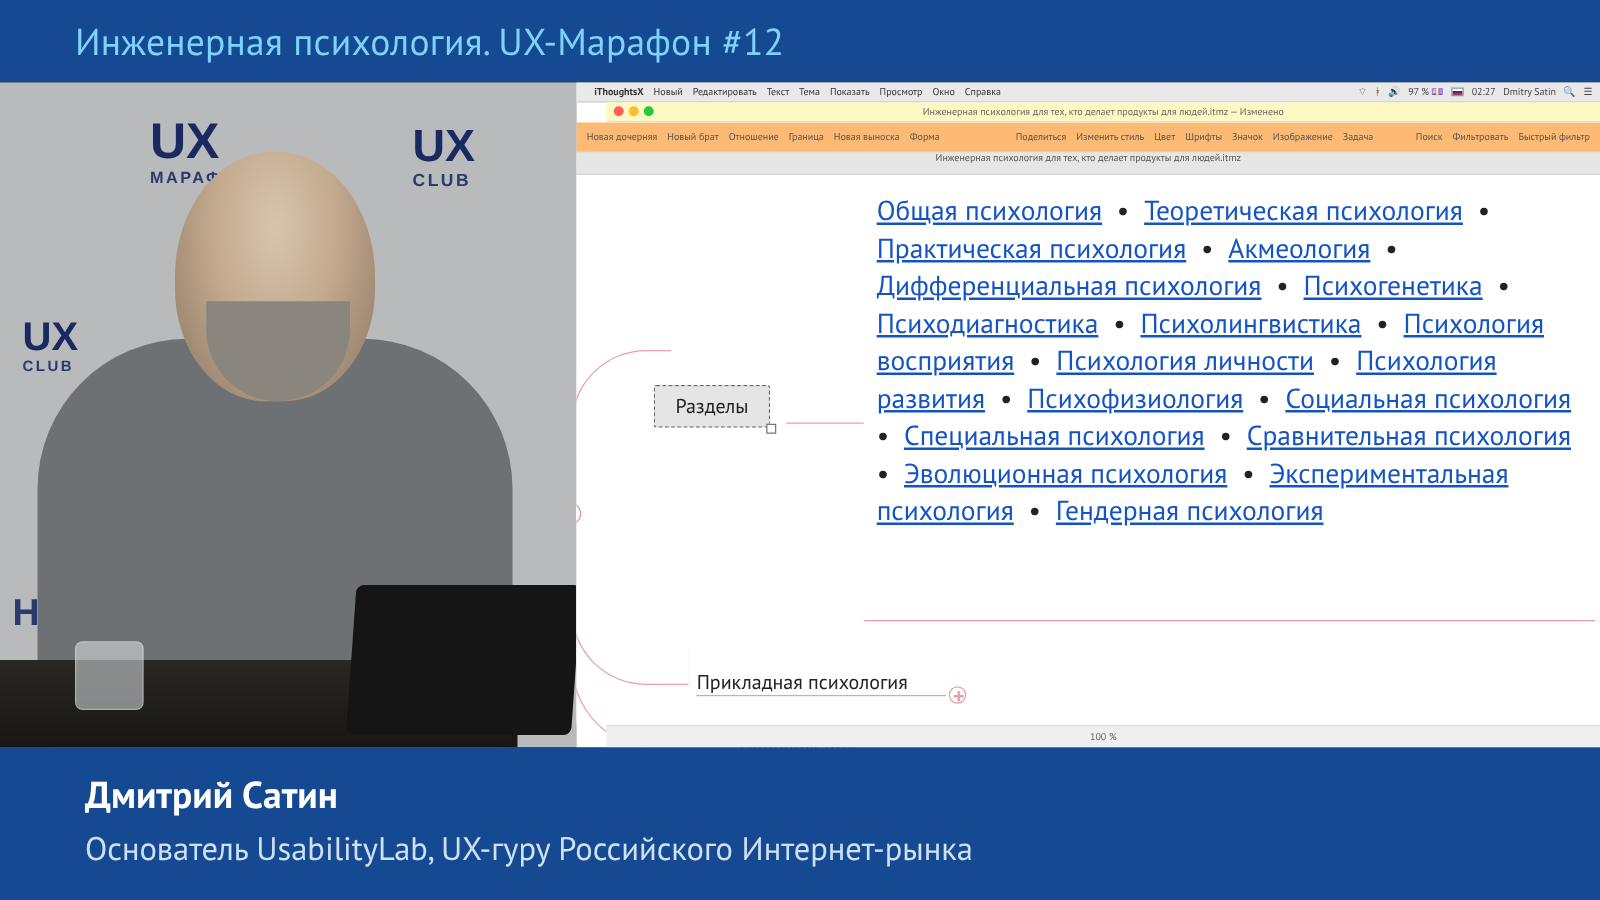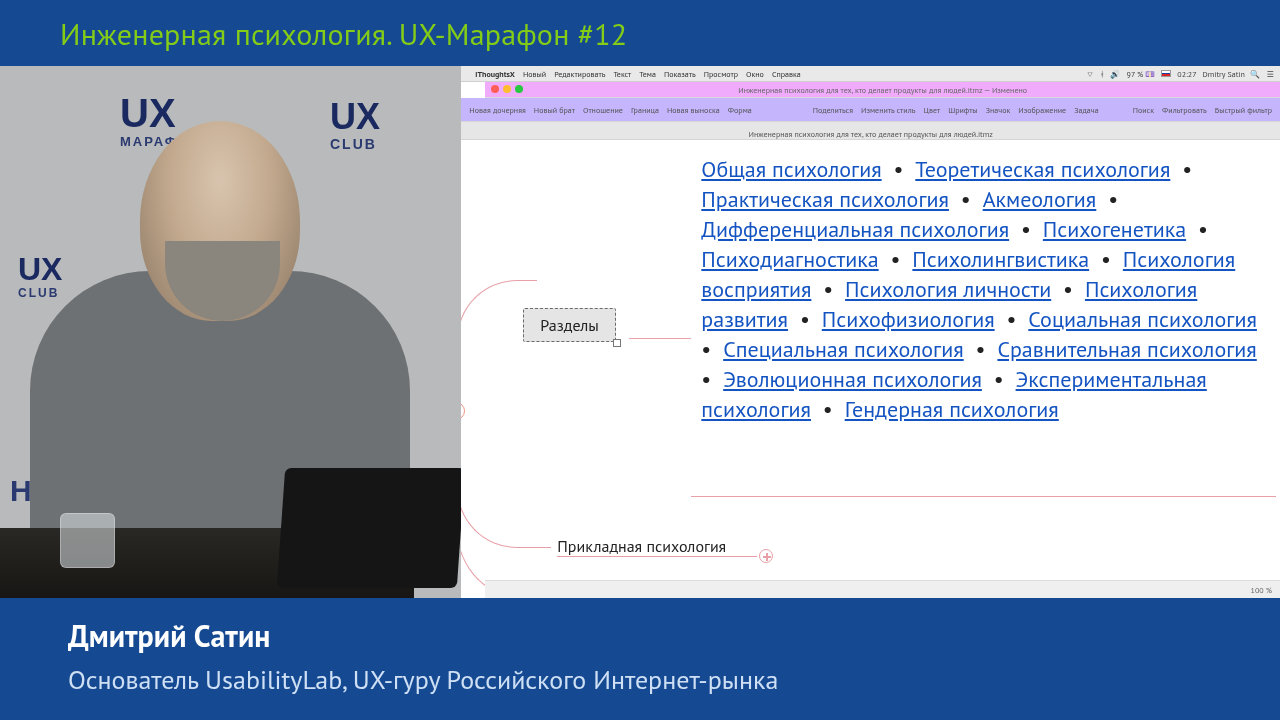--- a/index.html
+++ b/index.html
@@ -1,21 +1,21 @@
 <!DOCTYPE html>
 <html><head>
 <meta charset="utf-8">
 <style>
   * { box-sizing: border-box; margin: 0; padding: 0; }
   html, body { width: 1280px; height: 720px; overflow: hidden; font-family: "PT Sans", "Helvetica Neue", Arial, sans-serif; }
   body { background: #222; }
 
   
   .titlebar { position: absolute; left: 0; top: 0; width: 1280px; height: 66px; background: #154a92; display: flex; align-items: center; padding-left: 60px; }
-  .titlebar-text { color: #84cc16; font-size: 30px; font-weight: 400; letter-spacing: .2px; }
+  .titlebar-text { color: #7dd3fc; font-size: 30px; font-weight: 400; letter-spacing: .2px; }
 
   
   .middle { position: absolute; left: 0; top: 66px; width: 1280px; height: 532px; background: #0a264e; display: flex; }
 
   
   .video { width: 488px; height: 532px; background: linear-gradient(180deg,#9aa2a8 0%, #7c858c 55%, #2f3437 100%); position: relative; overflow: hidden; }
   .wall { position:absolute; inset:0; background:#b8babb; }
   .ux-logo { position:absolute; color:#1a2a60; font-weight:800; font-family: Arial, sans-serif; }
   .ux-l1 { left:120px; top:25px; font-size:40px; }
   .ux-l1s { left:120px; top:68px; font-size:13px; letter-spacing:2px; color:#2a3a70; }
@@ -37,32 +37,32 @@
 
   
   .mac-menubar { height:16px; background:#e9e9e9; border-bottom:1px solid #cfcfcf; display:flex; align-items:center; font-size:8px; color:#333; padding:0 6px; gap:8px; white-space:nowrap; }
   .mac-menubar .apple { font-size:9px; }
   .mac-menubar .spacer { flex:1; }
   .mac-menubar .right { display:flex; gap:6px; align-items:center; color:#444; }
   .mac-menubar .right span { font-size:8px; }
   .flag-ru { display:inline-block; width:10px; height:7px; background: linear-gradient(#fff 0 33%, #1a3fa6 33% 66%, #d22 66% 100%); border:0.5px solid #999; }
 
   
-  .win-title { height:16px; background:#f0abfc; border-bottom:1px solid #d9d9d9; display:flex; align-items:center; justify-content:center; font-size:8px; color:#666; position:relative;margin-left:24px; }
+  .win-title { height:16px; background:#fef9c3; border-bottom:1px solid #d9d9d9; display:flex; align-items:center; justify-content:center; font-size:8px; color:#666; position:relative;margin-left:24px; }
   .traffic { position:absolute; left:6px; top:3px; display:flex; gap:4px; }
   .traffic i { width:8px; height:8px; border-radius:50%; display:block; }
   .tl-r{background:#ff5f57;} .tl-y{background:#febc2e;} .tl-g{background:#28c840;}
 
   
-  .app-toolbar { height:24px; background:#c4b5fd; border-bottom:1px solid #d6d6d6; display:flex; align-items:center; padding:0 8px; font-size:8px; color:#555; gap:10px; }
+  .app-toolbar { height:24px; background:#fdba74; border-bottom:1px solid #d6d6d6; display:flex; align-items:center; padding:0 8px; font-size:8px; color:#555; gap:10px; }
   .app-toolbar .grp { display:flex; gap:8px; }
   .app-toolbar .spacer { flex:1; }
 
   
-  .tabbar { height:18px; background:#e6e6e6; border-bottom:1px solid #d5d5d5; display:flex; align-items:flex-end; justify-content:center; font-size:8px; color:#555; }
+  .tabbar { height:18px; background:#e6e6e6; border-bottom:1px solid #d5d5d5; display:flex; align-items:flex-start; justify-content:center; font-size:8px; color:#555; }
 
   
   .canvas { position:absolute; left:0; right:0; top:74px; bottom:18px; background:#fff; }
   .node-root { position:absolute; left:-14px; top:262px; width:18px; height:18px; border:1.5px solid #e98; border-radius:50%; background:#fff; }
   .node-root::before, .node-root::after { content:""; position:absolute; background:#e98; }
   .node-root::before { left:4px; top:8px; width:8px; height:2px; }
   .node-root::after { left:8px; top:4px; width:2px; height:8px; display:none; }
 
   .branch { position:absolute; border:1.5px solid #e7a0a7; border-radius: 0 0 0 60px; border-right:none; border-top:none; }
   .branch.b1 { left:-4px; top:140px; width:80px; height:124px; border-radius: 60px 0 0 0; border-bottom:none; border-right:none; border-top:1.5px solid #e7a0a7; border-left:1.5px solid #e7a0a7; }
@@ -78,21 +78,21 @@
   .big-underline { position:absolute; left:230px; right:4px; height:0; border-top:1.5px solid #e7a0a7; }
 
   .node-label2 { position:absolute; left:96px; top:396px; font-size:16px; color:#222; }
   .node-label3 { position:absolute; left:130px; top:446px; font-size:16px; color:#222; }
   .plus-circle { position:absolute; width:14px; height:14px; border:1.5px solid #e7a0a7; border-radius:50%; background:#fff; }
   .plus-circle::before, .plus-circle::after { content:""; position:absolute; background:#e7a0a7; }
   .plus-circle::before { left:3px; top:6px; width:8px; height:2px; }
   .plus-circle::after { left:6px; top:3px; width:2px; height:8px; }
 
   
-  .statusbar { position:absolute; left:0; right:0; bottom:0; height:18px; background:#efefef; border-top:1px solid #dcdcdc; font-size:8px; color:#666; display:flex; align-items:center; padding:0 8px; justify-content:flex-end;margin-left:24px; }
+  .statusbar { position:absolute; left:0; right:0; bottom:0; height:18px; background:#efefef; border-top:1px solid #dcdcdc; font-size:8px; color:#666; display:flex; align-items:center; padding:0 8px; justify-content:center;margin-left:24px; }
 
   
   .lowerthird { position:absolute; left:0; top:598px; width:1280px; height:156px; background:#154a92; padding:18px 0 0 68px; }
   .lowerthird .name { color:#fff; font-size:30px; font-weight:600; }
   .lowerthird .role { color:#cfe0f5; font-size:26px; font-weight:400; margin-top:8px; }
 </style>
 </head>
 <body>
 
 <div class="titlebar">

